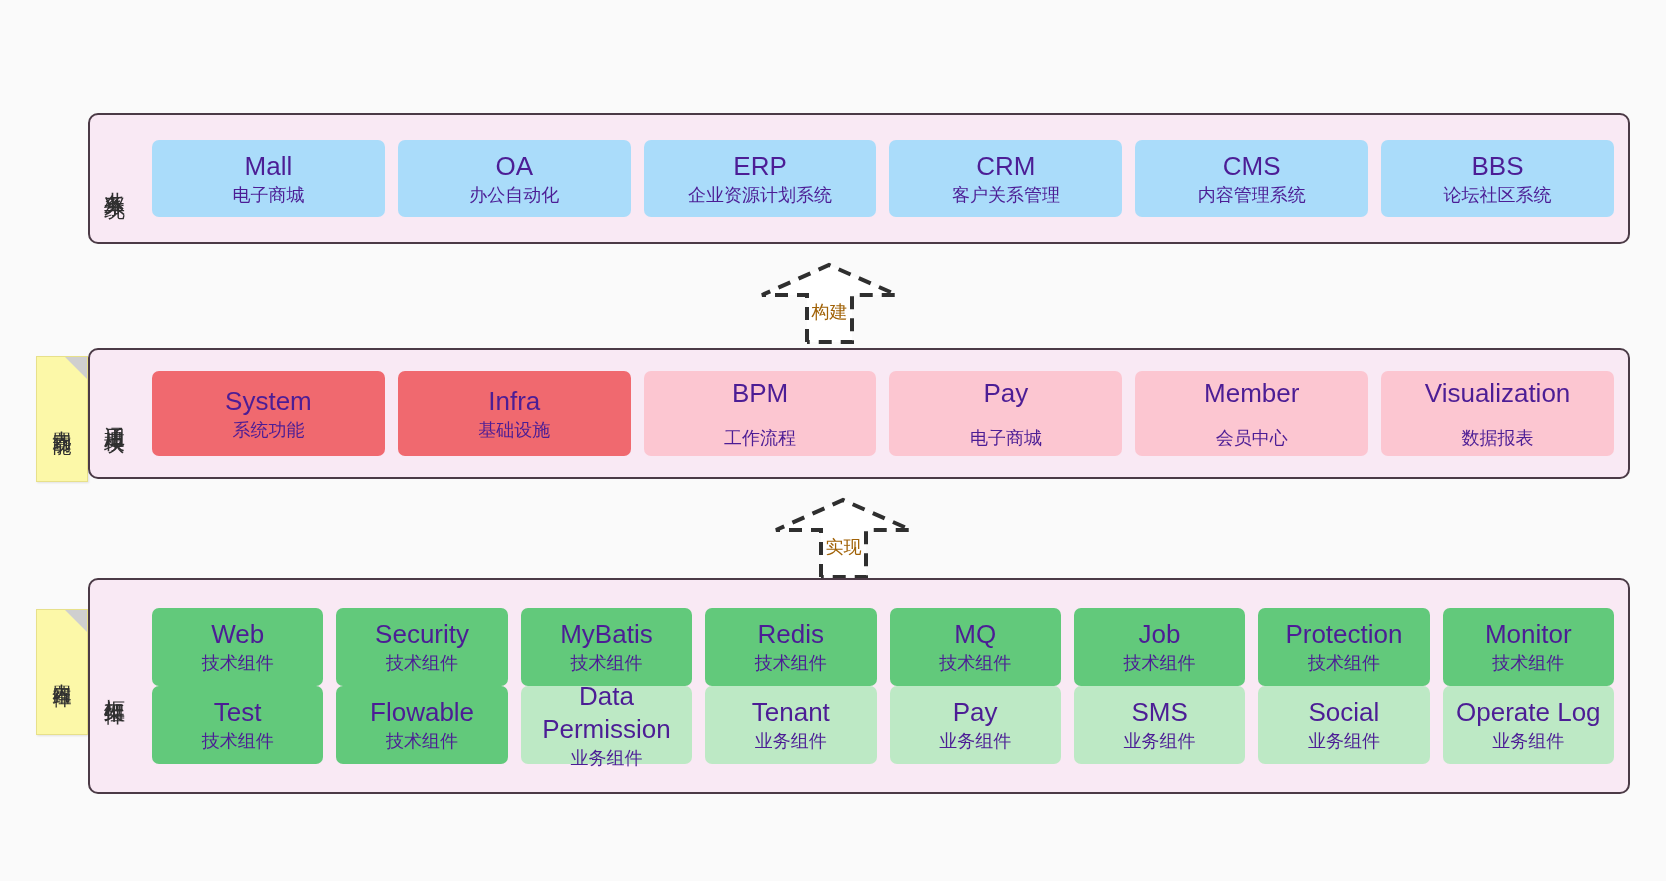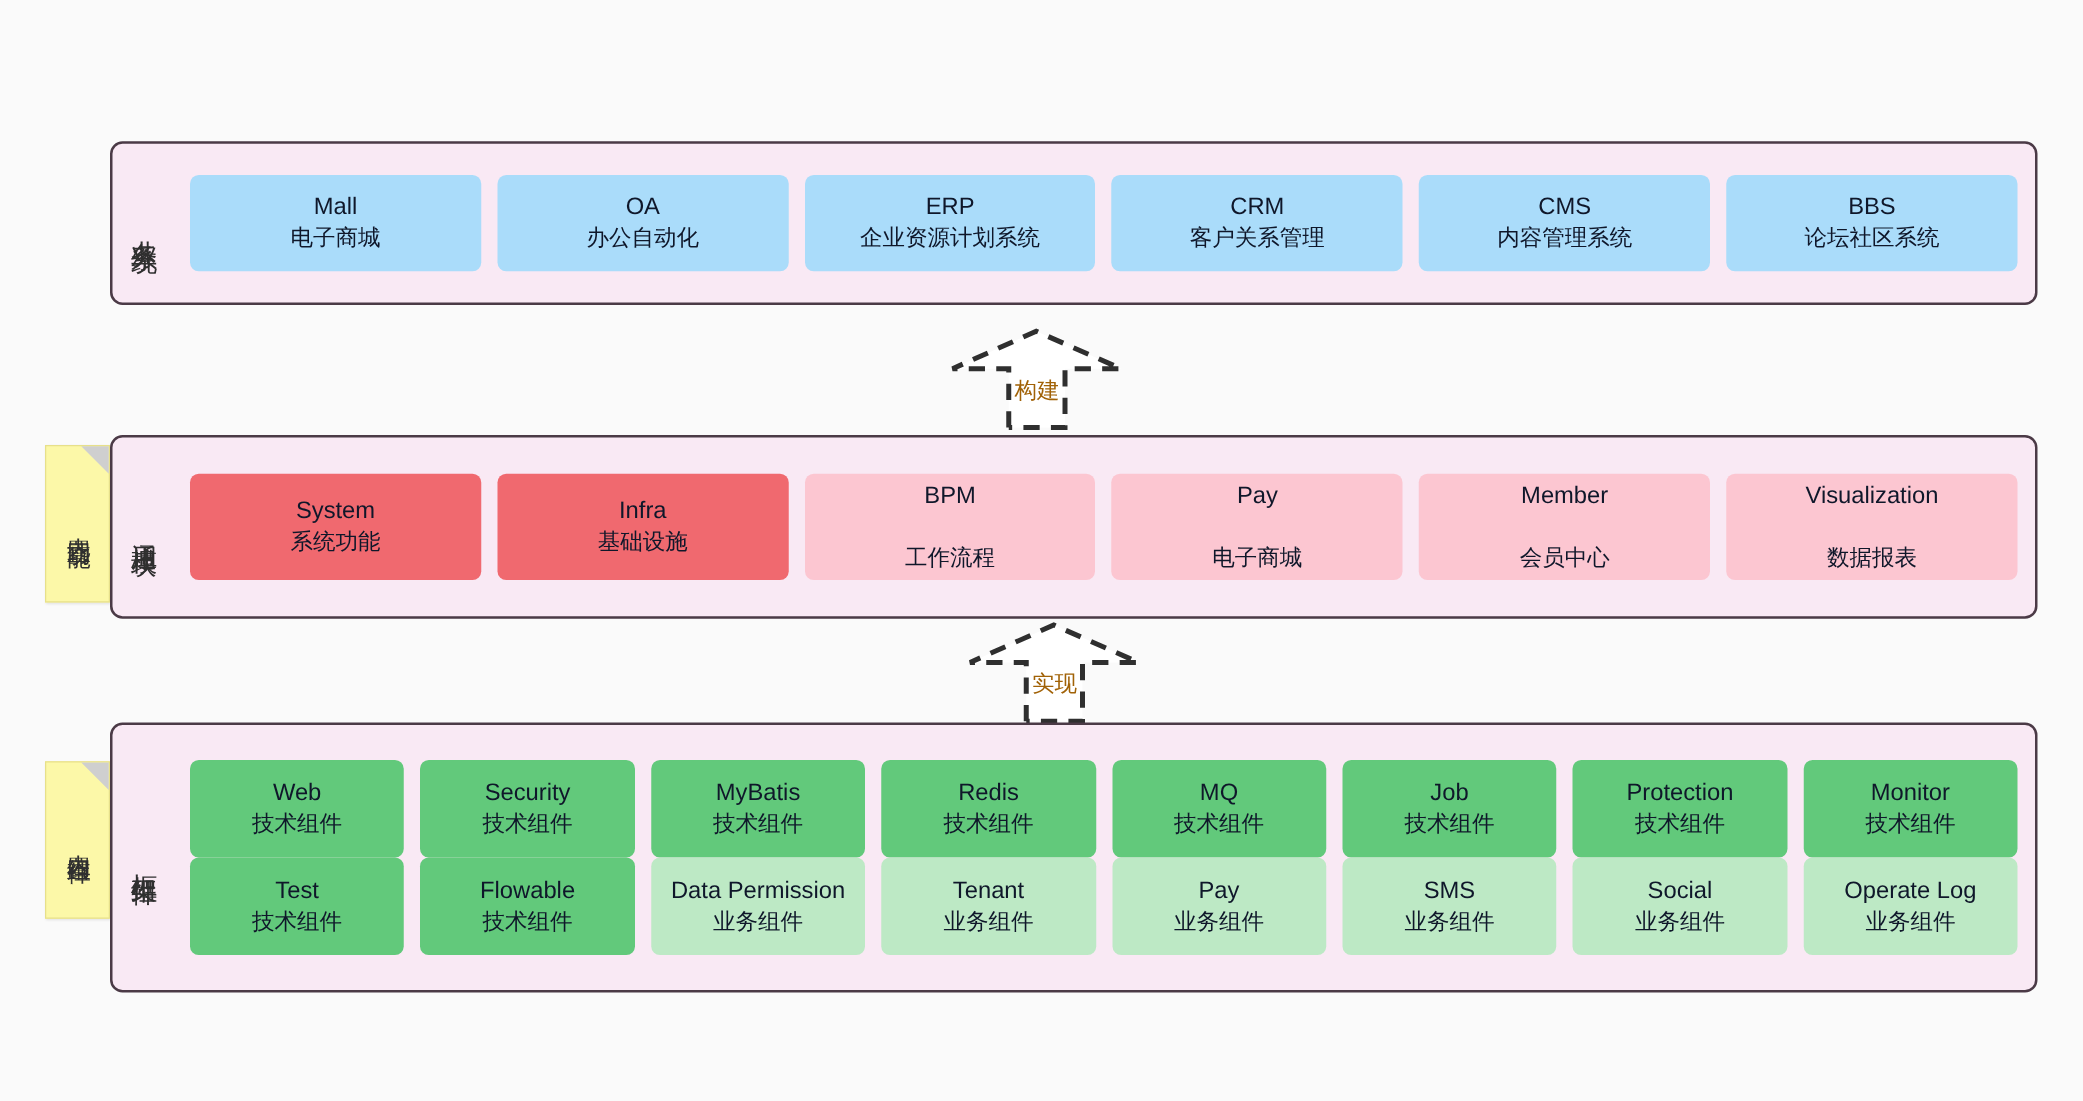--- a/index.html
+++ b/index.html
@@ -68,22 +68,22 @@
     border-radius: 7px;
     display: flex;
     flex-direction: column;
     align-items: center;
     justify-content: center;
     text-align: center;
     line-height: 1.3;
     box-sizing: border-box;
     padding: 6px 4px;
   }
-  .tile .t-main { font-size: 19px; color: #0f172a; }
-  .tile .t-sub  { font-size: 18px; color: #0f172a; }
+  .tile .t-main { font-size: 26px; color: #4c1d95; }
+  .tile .t-sub  { font-size: 18px; color: #4c1d95; }
 
   .tile.blue        { background: #aadcfa; }
   .tile.red         { background: #f0696f; }
   .tile.pink        { background: #fcc6d1; justify-content: space-between; }
   .tile.green       { background: #62c97b; }
   .tile.lightgreen  { background: #bde9c5; }
 
   
   #layer-business .tile { height: 77px; }
   #layer-modules  .tile { height: 85px; }
@@ -168,21 +168,21 @@
     <path d="M 50 80 L 50 33 L 5 33 L 72 3 L 140 33 L 95 33 L 95 80 L 50 80" fill="#ffffff" stroke="#2f2f2f" stroke-width="4" stroke-dasharray="13,9" stroke-linejoin="miter"></path>
   </svg>
   <span class="arrow-label" style="top:38px;">构建</span>
 </div>
 
 <div class="sticky" style="left:36px; top:356px; width:52px; height:126px;">
   <span class="fold"></span>
   <span>内置功能</span>
 </div>
 
-<div class="layer" id="layer-modules" style="left:88px; top:348px; width:1542px; height:147px;">
+<div class="layer" id="layer-modules" style="left:88px; top:348px; width:1542px; height:131px;">
   <div class="layer-label">通用模块</div>
   <div class="tiles">
     <div class="tile red">
       <span class="t-main">System</span>
       <span class="t-sub">系统功能</span>
     </div>
     <div class="tile red">
       <span class="t-main">Infra</span>
       <span class="t-sub">基础设施</span>
     </div>

